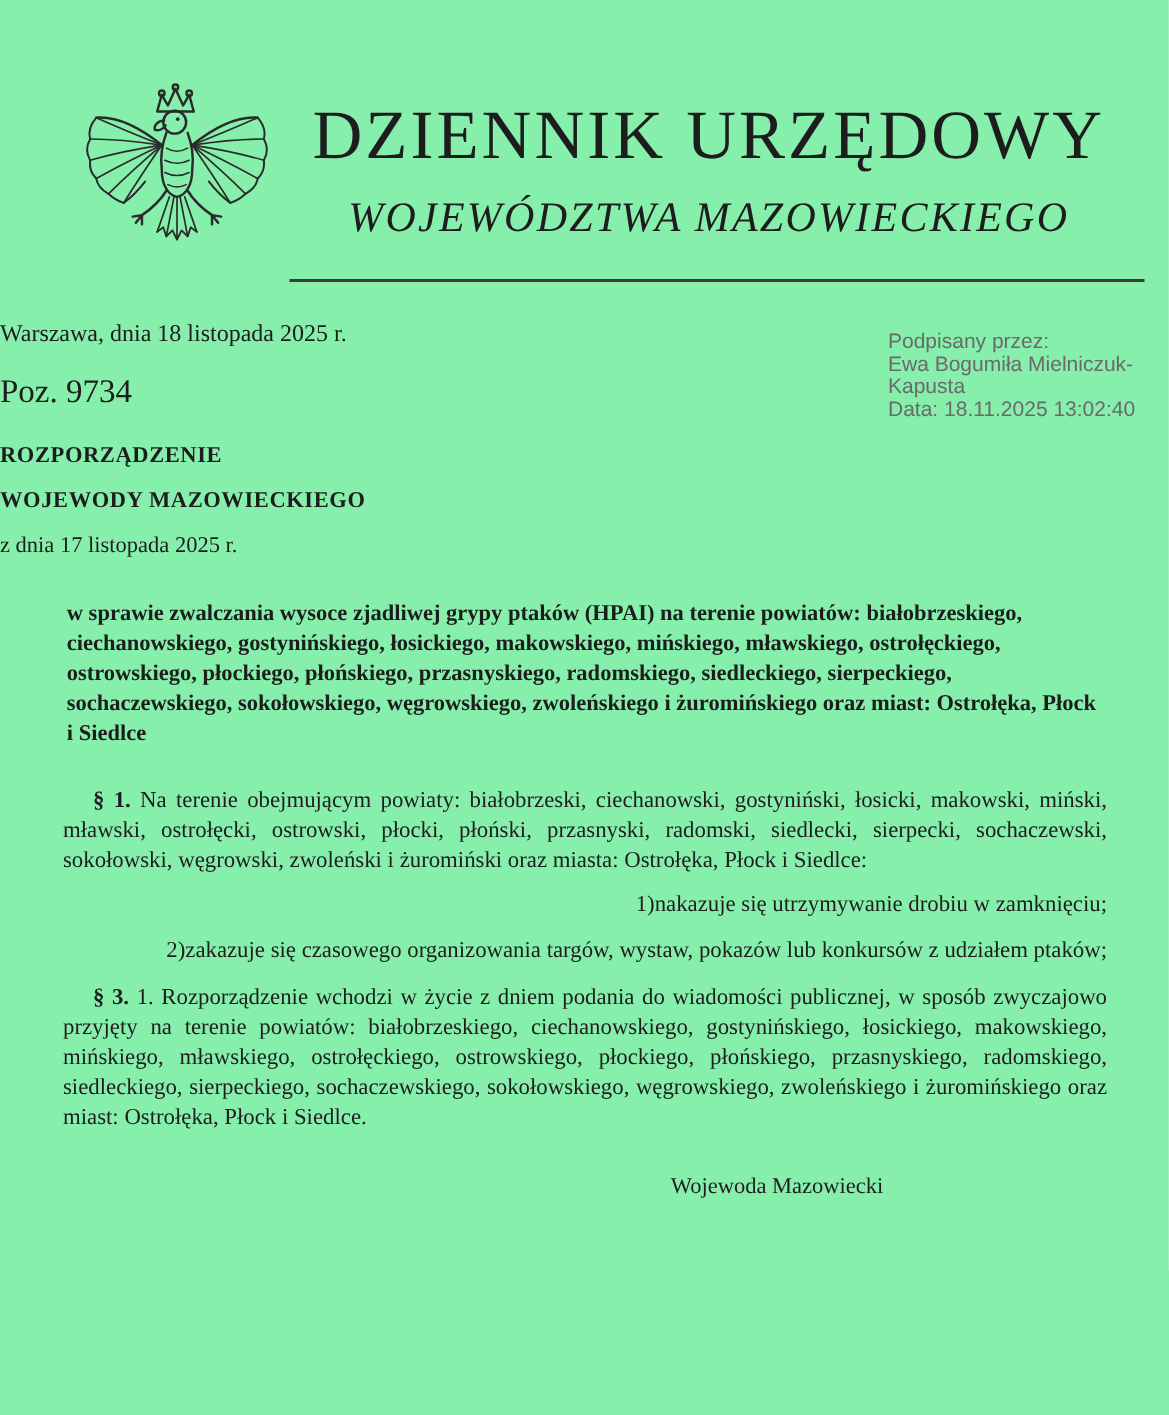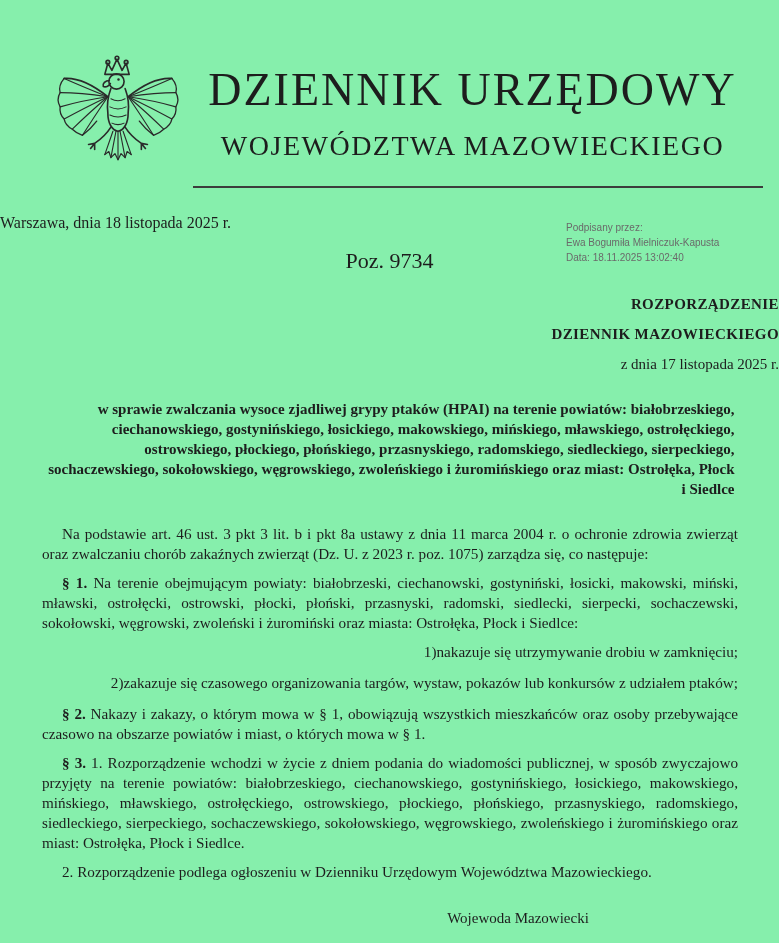--- a/index.html
+++ b/index.html
@@ -28,47 +28,48 @@
     font-size:46px;
     letter-spacing:2px;
     line-height:52px;
     white-space:nowrap;
   }
   .journal-subtitle{
     font-size:28px;
     letter-spacing:1.5px;
     margin-top:14px;
     white-space:nowrap;
+    font-style:italic;
   }
   .rule{
     border-top:2px solid #3c3c3c;
     margin:4px 16px 0 193px;
   }
   
   .meta{position:relative;margin-top:26px;}
   .place-date{
     text-align:left;
     font-size:16px;
   }
   .stamp{
     position:absolute;
-    top:6px;left:566px;width:185px;
+    top:6px;left:592px;width:185px;
     font-family:"Liberation Sans", sans-serif;
-    font-size:10px;
+    font-size:14px;
     color:#6a6a6a;
     line-height:15px;
     text-align:left;
   }
   .poz{
-    text-align:center;
+    text-align:left;
     font-size:22px;
     margin-top:16px;
   }
   
-  .act-head{text-align:right;margin-top:22px;}
+  .act-head{text-align:left;margin-top:22px;}
   .act-type{font-size:15px;font-weight:bold;letter-spacing:.4px;}
   .act-issuer{font-size:15px;font-weight:bold;letter-spacing:.4px;margin-top:13px;}
   .act-date{font-size:15px;margin-top:13px;}
   .act-subject{
     font-size:15px;font-weight:bold;
     line-height:20px;
     margin:26px auto 0 auto;
     width:690px;
   }
   
@@ -150,38 +151,35 @@
     <div class="stamp">
       <div>Podpisany przez:</div>
       <div>Ewa Bogumiła Mielniczuk-Kapusta</div>
       <div>Data: 18.11.2025 13:02:40</div>
     </div>
     <div class="poz">Poz. 9734</div>
   </div>
 
   <div class="act-head">
     <div class="act-type">ROZPORZĄDZENIE</div>
-    <div class="act-issuer">DZIENNIK MAZOWIECKIEGO</div>
+    <div class="act-issuer">WOJEWODY MAZOWIECKIEGO</div>
     <div class="act-date">z dnia 17 listopada 2025 r.</div>
     <div class="act-subject">w sprawie zwalczania wysoce zjadliwej grypy ptaków (HPAI) na terenie powiatów: białobrzeskiego, ciechanowskiego, gostynińskiego, łosickiego, makowskiego, mińskiego, mławskiego, ostrołęckiego, ostrowskiego, płockiego, płońskiego, przasnyskiego, radomskiego, siedleckiego, sierpeckiego, sochaczewskiego, sokołowskiego, węgrowskiego, zwoleńskiego i żuromińskiego oraz miast: Ostrołęka, Płock i Siedlce</div>
   </div>
 
   <div class="doc-body">
-    <p class="indent">Na podstawie art. 46 ust. 3 pkt 3 lit. b i pkt 8a ustawy z dnia 11 marca 2004 r. o ochronie zdrowia zwierząt oraz zwalczaniu chorób zakaźnych zwierząt (Dz. U. z 2023 r. poz. 1075) zarządza się, co następuje:</p>
 
     <p class="indent"><b class="par-label">§ 1.</b><span> Na terenie obejmującym powiaty: białobrzeski, ciechanowski, gostyniński, łosicki, makowski, miński, mławski, ostrołęcki, ostrowski, płocki, płoński, przasnyski, radomski, siedlecki, sierpecki, sochaczewski, sokołowski, węgrowski, zwoleński i żuromiński oraz miasta: Ostrołęka, Płock i Siedlce:</span></p>
 
     <p class="li"><span class="num">1)</span><span>nakazuje się utrzymywanie drobiu w zamknięciu;</span></p>
     <p class="li"><span class="num">2)</span><span>zakazuje się czasowego organizowania targów, wystaw, pokazów lub konkursów z udziałem ptaków;</span></p>
 
-    <p class="indent"><b class="par-label">§ 2.</b><span> Nakazy i zakazy, o którym mowa w § 1, obowiązują wszystkich mieszkańców oraz osoby przebywające czasowo na obszarze powiatów i miast, o których mowa w § 1.</span></p>
 
     <p class="indent"><b class="par-label">§ 3.</b><span> 1. Rozporządzenie wchodzi w życie z dniem podania do wiadomości publicznej, w sposób zwyczajowo przyjęty na terenie powiatów: białobrzeskiego, ciechanowskiego, gostynińskiego, łosickiego, makowskiego, mińskiego, mławskiego, ostrołęckiego, ostrowskiego, płockiego, płońskiego, przasnyskiego, radomskiego, siedleckiego, sierpeckiego, sochaczewskiego, sokołowskiego, węgrowskiego, zwoleńskiego i żuromińskiego oraz miast: Ostrołęka, Płock i Siedlce.</span></p>
 
-    <p class="indent">2. Rozporządzenie podlega ogłoszeniu w Dzienniku Urzędowym Województwa Mazowieckiego.</p>
   </div>
 
   <div class="sign-block">
     <div class="sign-role">Wojewoda Mazowiecki</div>
 
   </div>
 
 </div>
 
 </body></html>

